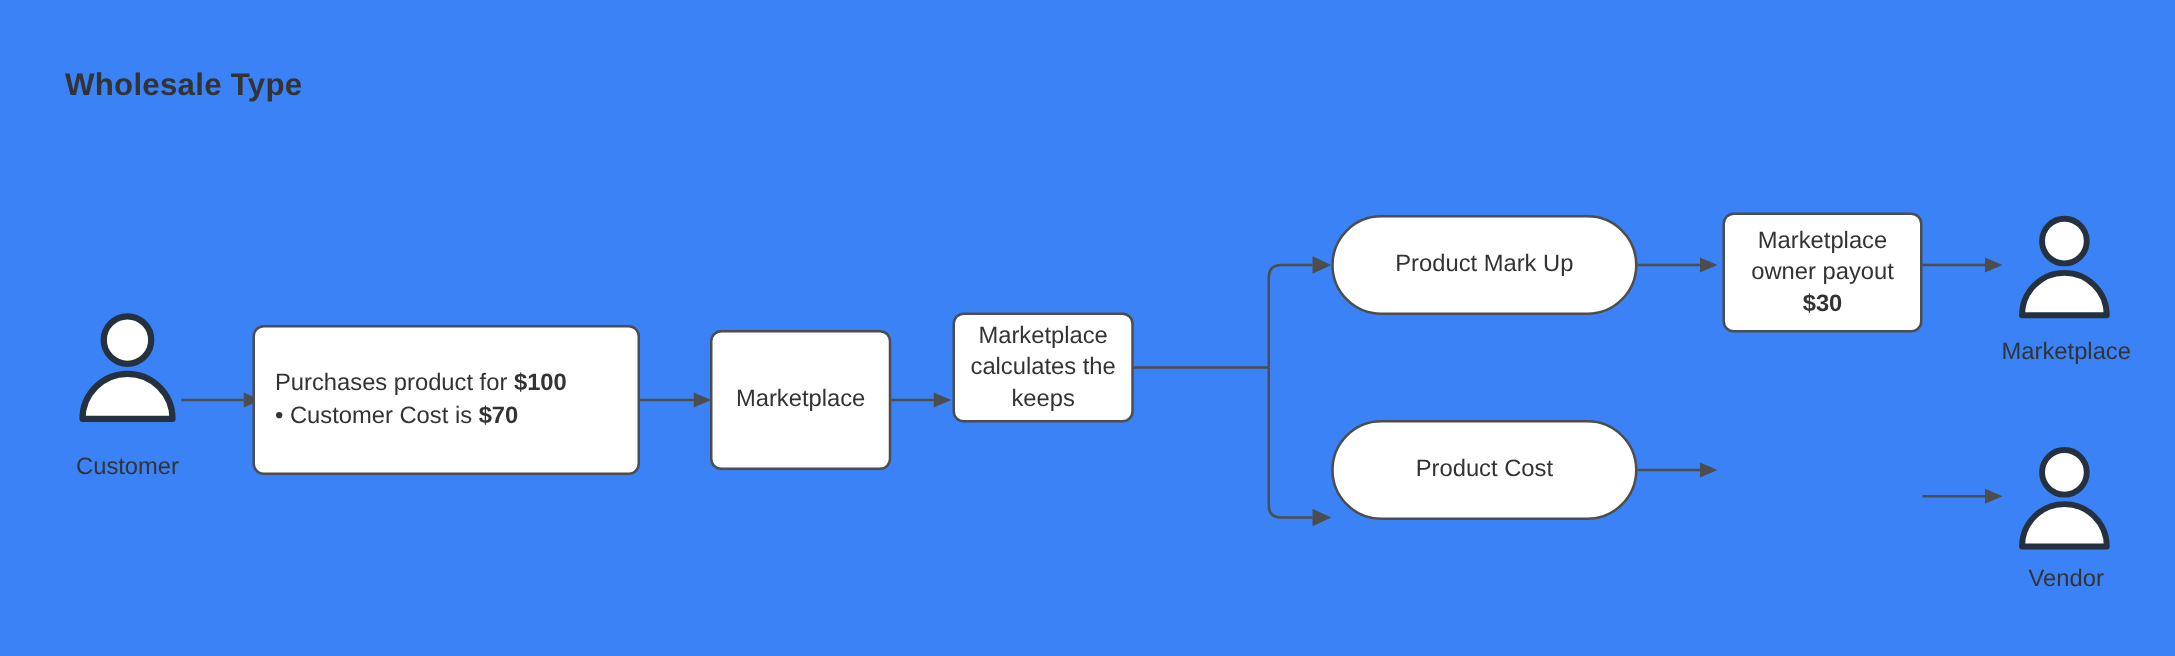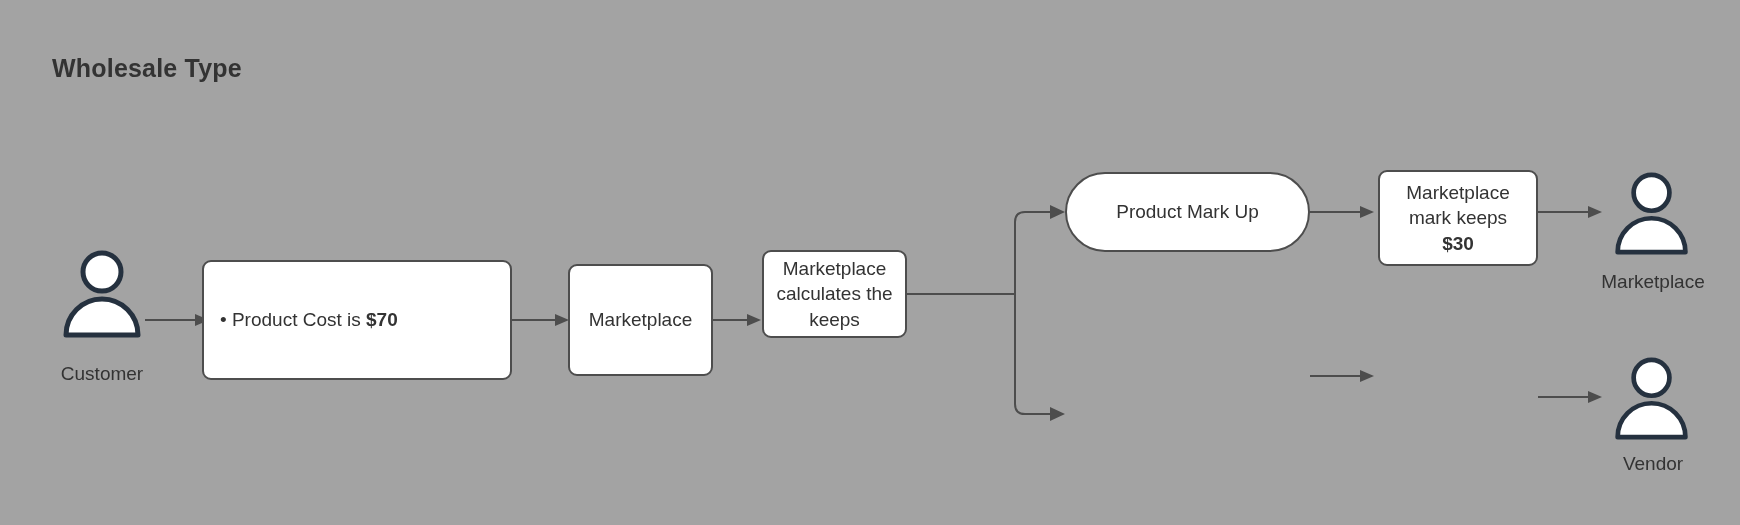--- a/index.html
+++ b/index.html
@@ -9,21 +9,21 @@
     background: #ffffff;
   }
   body {
     font-family: "Liberation Sans", sans-serif;
     color: #333333;
   }
   #canvas {
     position: relative;
     width: 1740px;
     height: 525px;
-    background: #a3a3a3;
+    background: #3b82f6;
     overflow: hidden;
   }
   .title {
     position: absolute;
     left: 52px;
     top: 54px;
     font-size: 25px;
     font-weight: bold;
     color: #333333;
     letter-spacing: 0.2px;
@@ -101,21 +101,24 @@
   <div class="person-label" style="left:42px; top:362px; width:120px;">Customer</div>
 
   <svg class="edge" style="left:145px; top:305px;" width="70" height="30" viewBox="0 0 70 30">
     <line x1="0" y1="15" x2="50" y2="15"></line>
     <polygon points="50,9 64,15 50,21"></polygon>
   </svg>
 
   <div class="node left-align" style="left:202px; top:260px; width:310px; height:120px;">
     <div class="inner">
       <div class="bullet-line">
-        <span>• Product Cost is </span><b>$70</b>
+        <span>Purchases product for </span><b>$100</b>
+      </div>
+      <div class="bullet-line">
+        <span>• Customer Cost is </span><b>$70</b>
       </div>
     </div>
   </div>
 
   <svg class="edge" style="left:512px; top:305px;" width="70" height="30" viewBox="0 0 70 30">
     <line x1="0" y1="15" x2="43" y2="15"></line>
     <polygon points="43,9 57,15 43,21"></polygon>
   </svg>
 
   <div class="node" style="left:568px; top:264px; width:145px; height:112px;">
@@ -153,38 +156,41 @@
   </div>
 
   <svg class="edge" style="left:1310px; top:197px;" width="80" height="30" viewBox="0 0 80 30">
     <line x1="0" y1="15" x2="50" y2="15"></line>
     <polygon points="50,9 64,15 50,21"></polygon>
   </svg>
 
   <div class="node" style="left:1378px; top:170px; width:160px; height:96px;">
     <div class="inner">
       <div>Marketplace</div>
-      <div>mark keeps</div>
+      <div>owner payout</div>
       <div><b>$30</b></div>
     </div>
   </div>
 
   <svg class="edge" style="left:1538px; top:197px;" width="80" height="30" viewBox="0 0 80 30">
     <line x1="0" y1="15" x2="50" y2="15"></line>
     <polygon points="50,9 64,15 50,21"></polygon>
   </svg>
 
   <svg class="person" style="left:1612px; top:172px;" width="80" height="85" viewBox="0 0 85 90">
     <circle cx="42" cy="22" r="19" fill="#ffffff" stroke="#25313f" stroke-width="5"></circle>
     <path d="M6 85 A36 36 0 0 1 78 85 Z" fill="#ffffff" stroke="#25313f" stroke-width="5" stroke-linejoin="round"></path>
   </svg>
   <div class="person-label" style="left:1578px; top:270px; width:150px;">
     <div>Marketplace</div>
   </div>
 
+  <div class="node pill" style="left:1065px; top:336px; width:245px; height:80px;">
+    <div class="inner">Product Cost</div>
+  </div>
 
   <svg class="edge" style="left:1310px; top:361px;" width="80" height="30" viewBox="0 0 80 30">
     <line x1="0" y1="15" x2="50" y2="15"></line>
     <polygon points="50,9 64,15 50,21"></polygon>
   </svg>
 
 
   <svg class="edge" style="left:1538px; top:382px;" width="80" height="30" viewBox="0 0 80 30">
     <line x1="0" y1="15" x2="50" y2="15"></line>
     <polygon points="50,9 64,15 50,21"></polygon>

